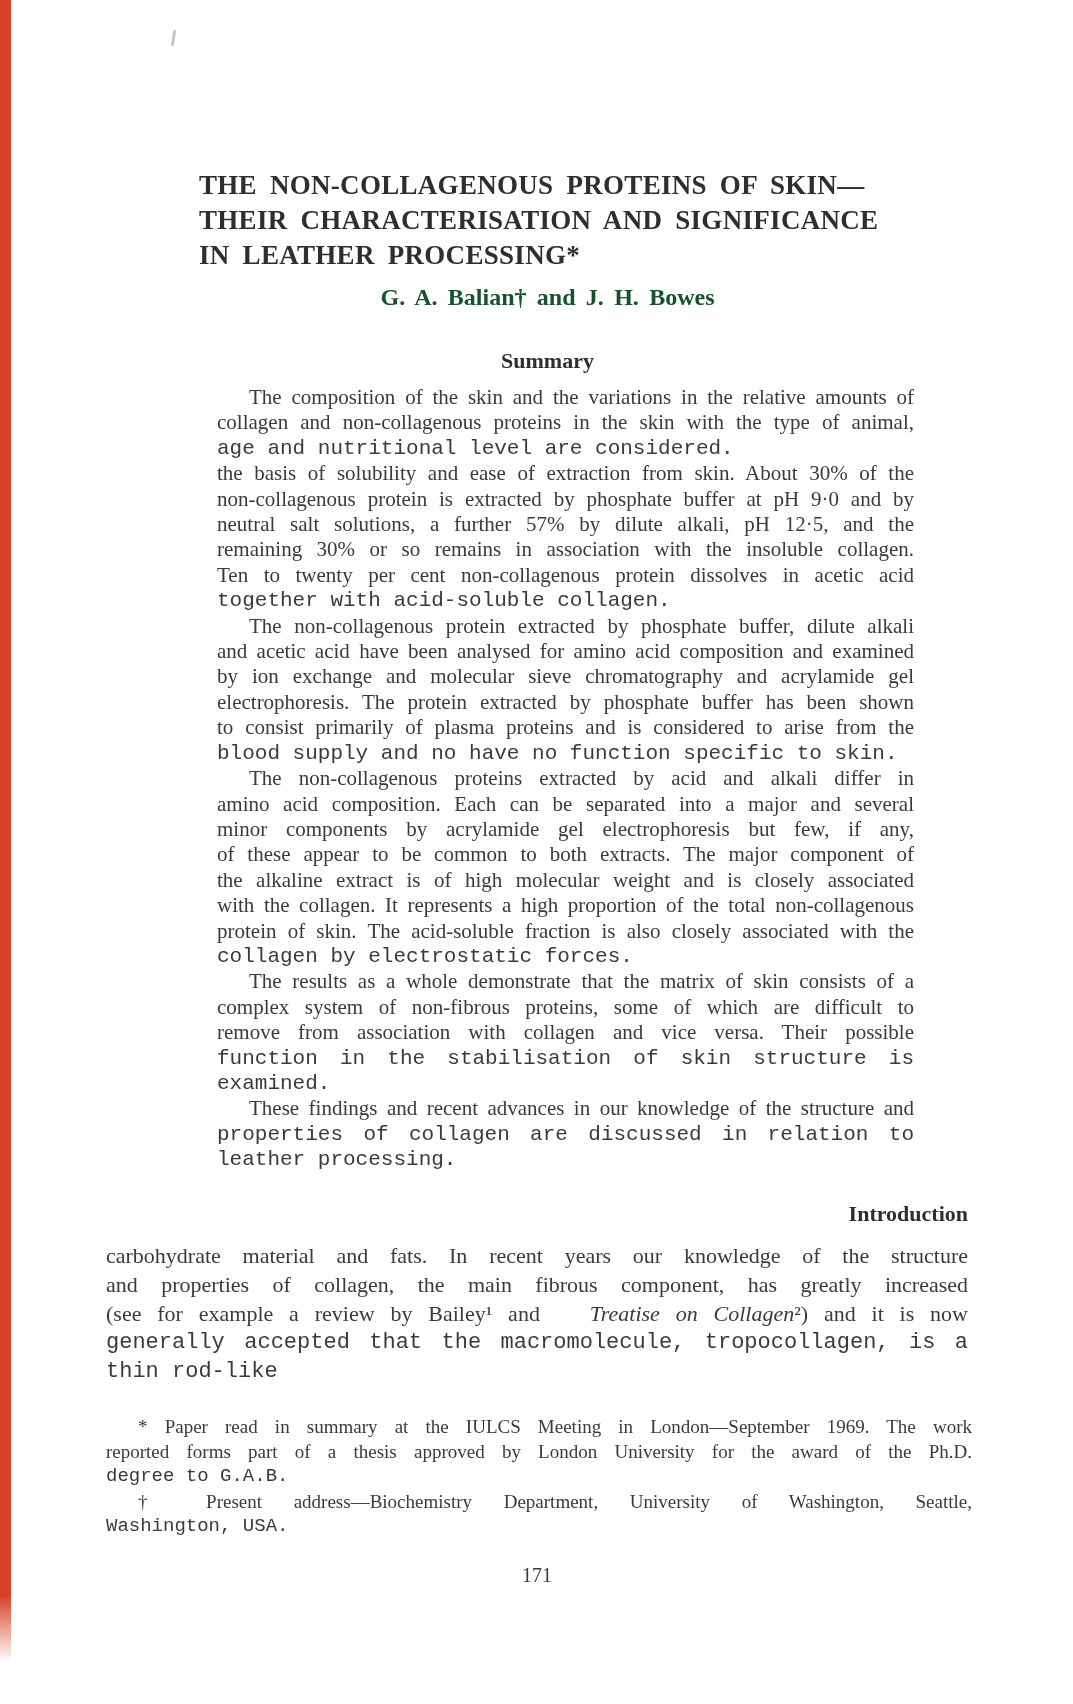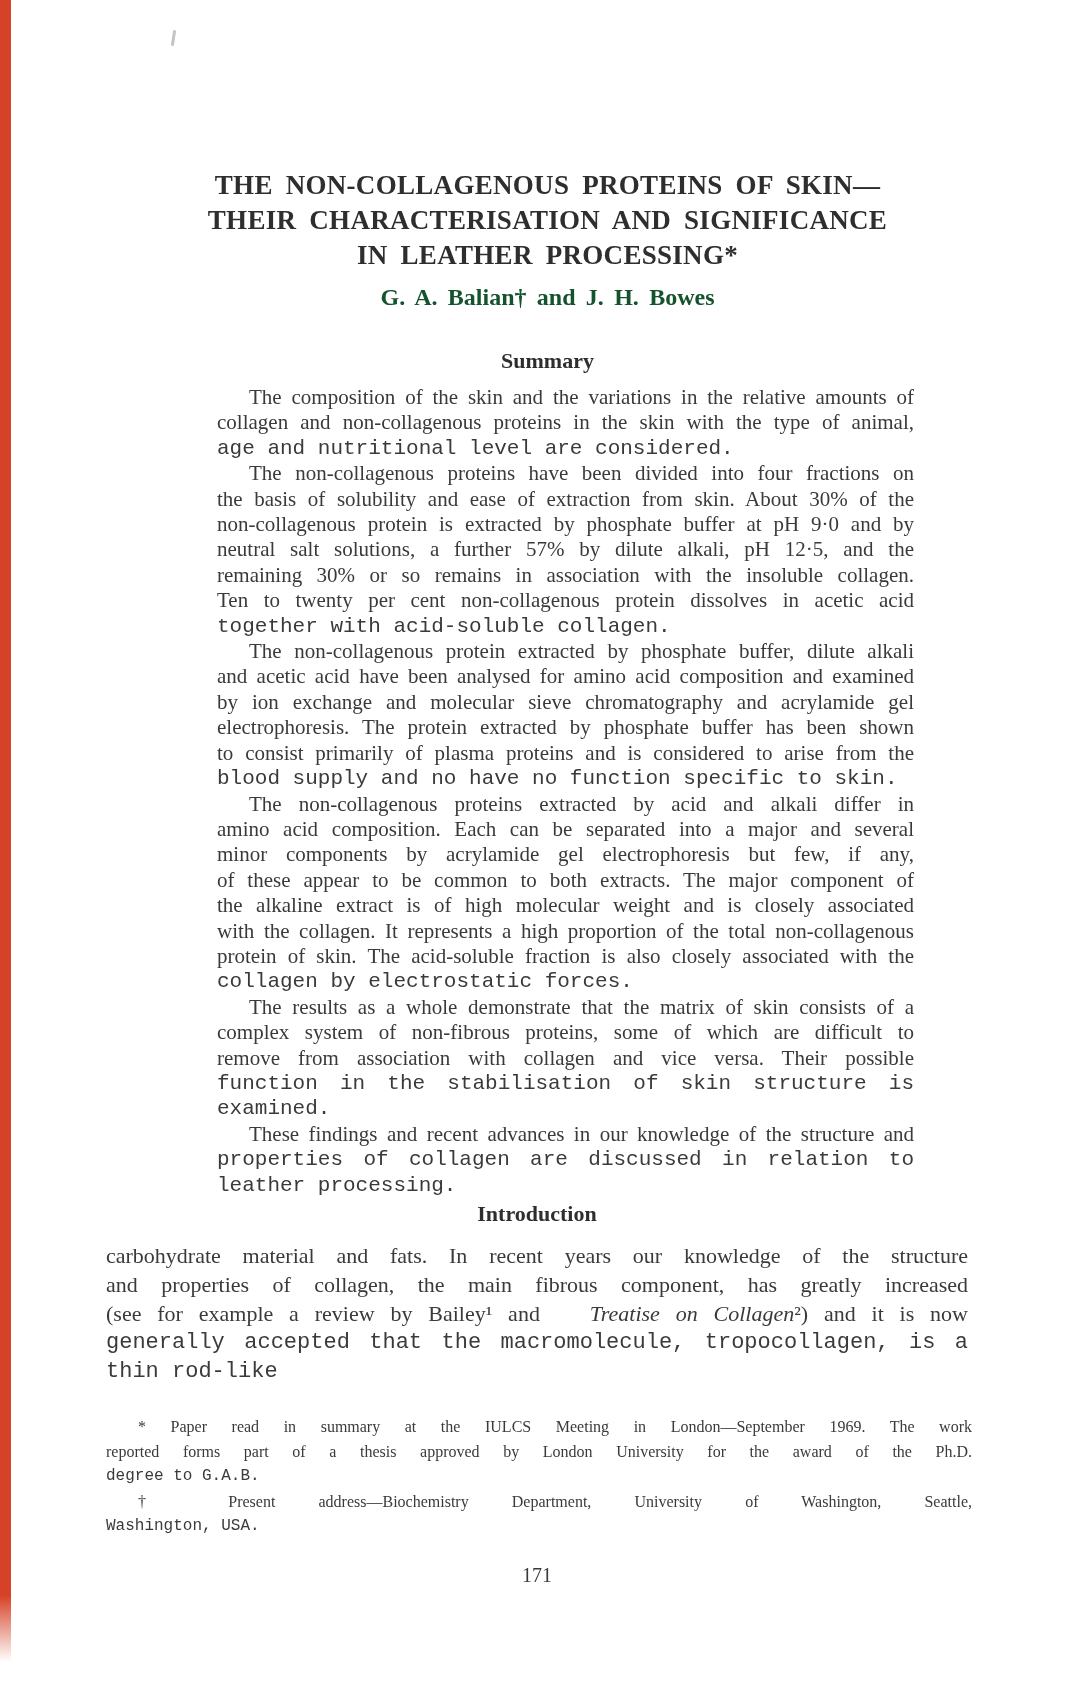--- a/index.html
+++ b/index.html
@@ -14,46 +14,46 @@
   .strip{
     position:absolute;left:0;top:0;width:11px;height:1662px;
     background:linear-gradient(to bottom,#d64227 0%,#d64227 96%,rgba(214,66,39,0) 100%);
   }
   .speck{
     position:absolute;left:172px;top:30px;width:3px;height:16px;
     background:#c4c4c4;transform:rotate(9deg);border-radius:2px;
   }
   .title-block{
     position:absolute;left:199px;top:168px;width:697px;
-    text-align:center;font-weight:bold;color:#2e2e2e;
+    text-align:left;font-weight:bold;color:#2e2e2e;
     font-size:27px;line-height:35px;letter-spacing:0.3px;word-spacing:0.22em;
   }
   .authors{
     position:absolute;left:199px;top:282px;width:697px;
     text-align:center;font-weight:bold;color:#14532d;
     font-size:24px;line-height:30px;word-spacing:0.18em;
   }
   .heading{
     position:absolute;width:697px;left:199px;
     text-align:center;font-weight:bold;color:#2e2e2e;
     font-size:22px;line-height:28px;
   }
   .summary-heading{top:347px;}
-  .intro-heading{left:106px;width:862px;top:1200px;}
+  .intro-heading{left:106px;width:862px;top:1200px;text-align:right;}
   .summary-body{
     position:absolute;left:211px;top:385px;width:697px;
     font-size:21px;line-height:25.4px;margin-left:6px;
   }
   .intro-body{
     position:absolute;left:106px;top:1241px;width:862px;
     font-size:22px;line-height:29px;
   }
   .footnotes{
     position:absolute;left:106px;top:1414px;width:866px;
-    font-size:16px;line-height:25px;
+    font-size:19px;line-height:25px;
   }
   .ln{text-align:justify;text-align-last:justify;}
   .ln.last{text-align-last:auto;font-family:Liberation Mono, monospace;}
   .ind{text-indent:32px;}
   .intro-body .ind{text-indent:44px;}
   .italic{font-style:italic;margin-left:34px;}
   .pagenum{
     position:absolute;left:106px;top:1562px;width:862px;
     text-align:center;font-size:20px;line-height:26px;color:#3a3a3a;
   }
@@ -76,21 +76,20 @@
 
   <div class="heading summary-heading">Summary</div>
 
   <div class="summary-body">
     <div>
       <div class="ln ind">The composition of the skin and the variations in the relative amounts of</div>
       <div class="ln">collagen and non-collagenous proteins in the skin with the type of animal,</div>
       <div class="ln last">age and nutritional level are considered.</div>
     </div>
     <div>
-      <div class="ln ind">The non-collagenous proteins have been divided into four fractions on</div>
       <div class="ln">the basis of solubility and ease of extraction from skin. About 30% of the</div>
       <div class="ln">non-collagenous protein is extracted by phosphate buffer at pH 9·0 and by</div>
       <div class="ln">neutral salt solutions, a further 57% by dilute alkali, pH 12·5, and the</div>
       <div class="ln">remaining 30% or so remains in association with the insoluble collagen.</div>
       <div class="ln">Ten to twenty per cent non-collagenous protein dissolves in acetic acid</div>
       <div class="ln last">together with acid-soluble collagen.</div>
     </div>
     <div>
       <div class="ln ind">The non-collagenous protein extracted by phosphate buffer, dilute alkali</div>
       <div class="ln">and acetic acid have been analysed for amino acid composition and examined</div>

